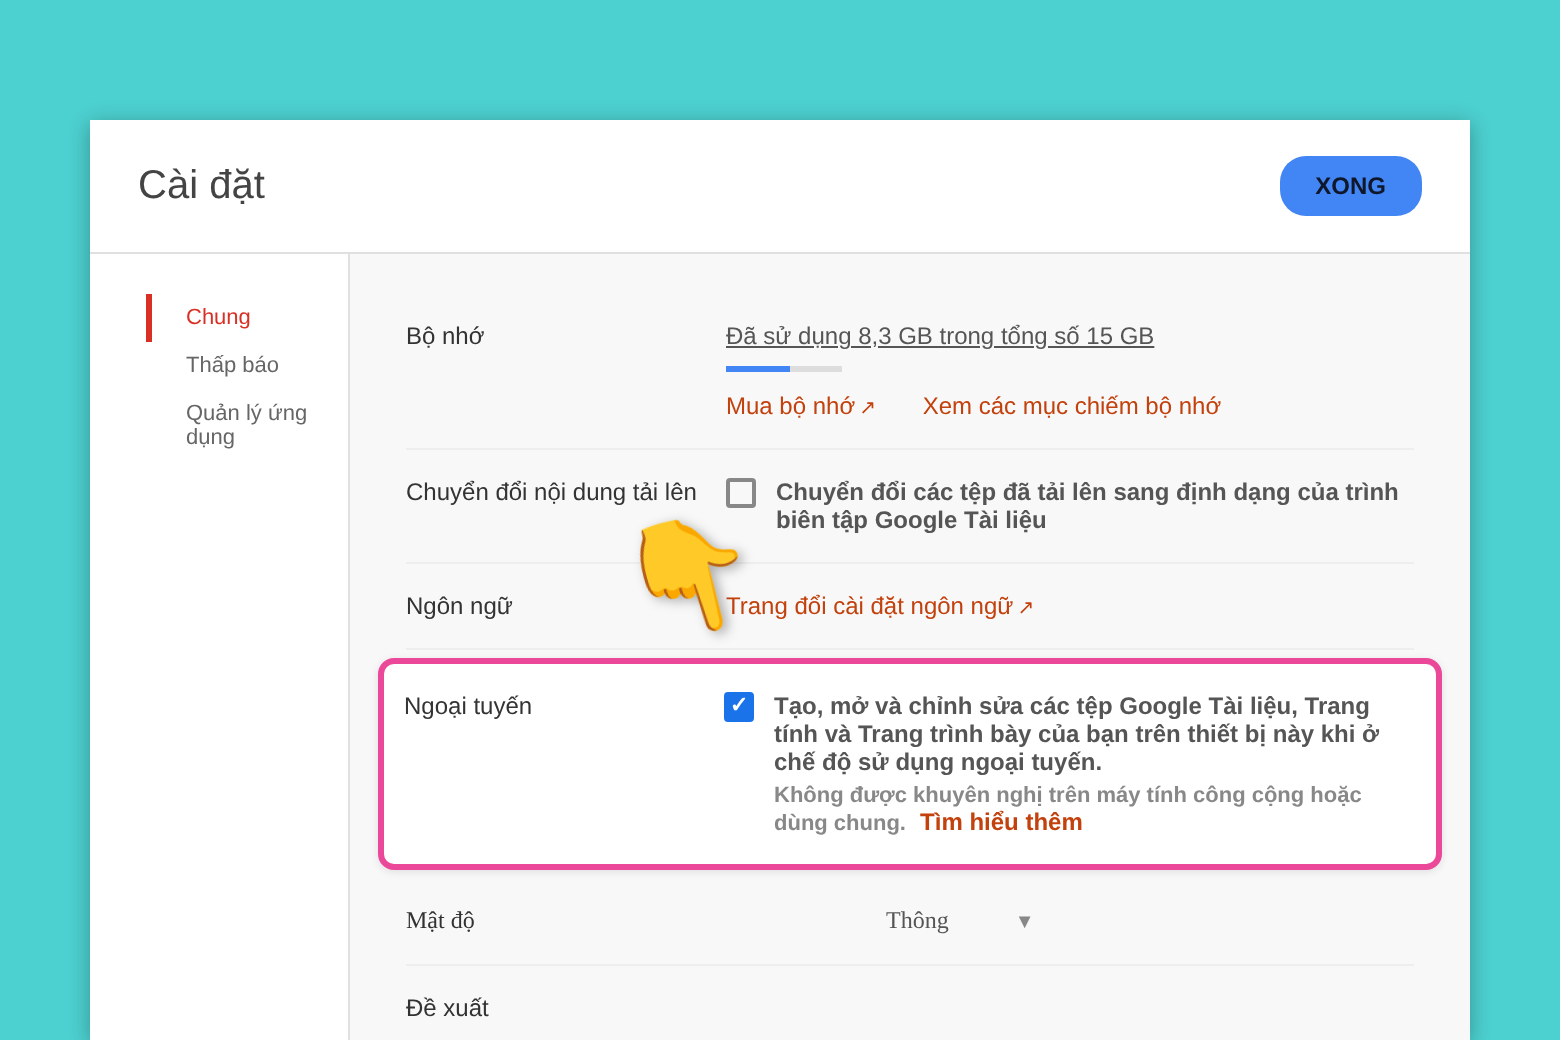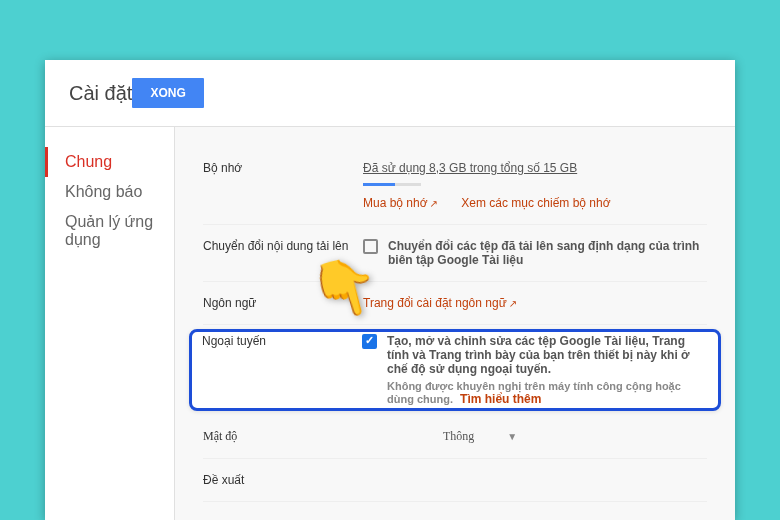--- a/index.html
+++ b/index.html
@@ -16,56 +16,58 @@
       top: 60px;
       left: 45px;
       right: 45px;
       bottom: 0;
       background: #f8f8f8;
       box-shadow: 0 2px 10px rgba(0,0,0,0.3);
       overflow: hidden;
     }
     .header {
       display: flex;
+      justify-content: space-between;
       align-items: center;
       padding: 18px 24px;
       background: #fff;
       border-bottom: 1px solid #e0e0e0;
     }
     .title {
       font-size: 20px;
       color: #444;
       font-weight: 400;
     }
     .done-btn {
       background: #4285f4;
-      color: #ffffff;
+      color: #0f172a;
       border: none;
       padding: 8px 18px;
       font-size: 12px;
       font-weight: 600;
       cursor: pointer;
-      border-radius: 1px;
+      border-radius: 13px;
     }
     .body {
       display: flex;
       height: calc(100% - 60px);
     }
     .sidebar {
       width: 130px;
       padding: 20px 0 0 20px;
       background: #fff;
       border-right: 1px solid #e0e0e0;
     }
     .nav-item {
-      font-size: 16px;
+      font-size: 11px;
       color: #666;
       padding: 6px 0;
       cursor: pointer;
       position: relative;
+      margin-left: 28px;
     }
     .nav-item.active {
       color: #d93025;
     }
     .nav-item.active::before {
       content: '';
       position: absolute;
       left: -20px;
       top: 0;
       bottom: 0;
@@ -139,23 +141,23 @@
     .checkbox.checked::after {
       content: '✓';
       color: #fff;
       font-size: 11px;
       position: absolute;
       top: -2px;
       left: 1px;
     }
     .highlighted {
       background: #fff;
-      border: 3px solid #1d4ed8;
+      border: 3px solid #ec4899;
       border-radius: 8px;
-      padding: 2px 10px !important;
+      padding: 14px 10px !important;
       margin: 4px -14px;
       box-shadow: 0 1px 4px rgba(0,0,0,0.1);
     }
     .subtext {
       color: #888;
       font-size: 11px;
       margin-top: 4px;
     }
     .density-row { align-items: center; font-family: Liberation Serif, serif; }
     .dropdown {
@@ -183,21 +185,21 @@
 <body>
 
 <div class="window">
   <div class="header">
     <div class="title">Cài đặt</div>
     <button class="done-btn">XONG</button>
   </div>
   <div class="body">
     <div class="sidebar">
       <div class="nav-item active">Chung</div>
-      <div class="nav-item">Không báo</div>
+      <div class="nav-item">Thấp báo</div>
       <div class="nav-item">Quản lý ứng dụng</div>
     </div>
     <div class="content">
 
       <div class="row">
         <div class="row-label">Bộ nhớ</div>
         <div class="row-value">
           <div class="storage-line">Đã sử dụng 8,3 GB trong tổng số 15 GB</div>
           <div class="progress">
             <div class="progress-fill" style="width:55%"></div>

